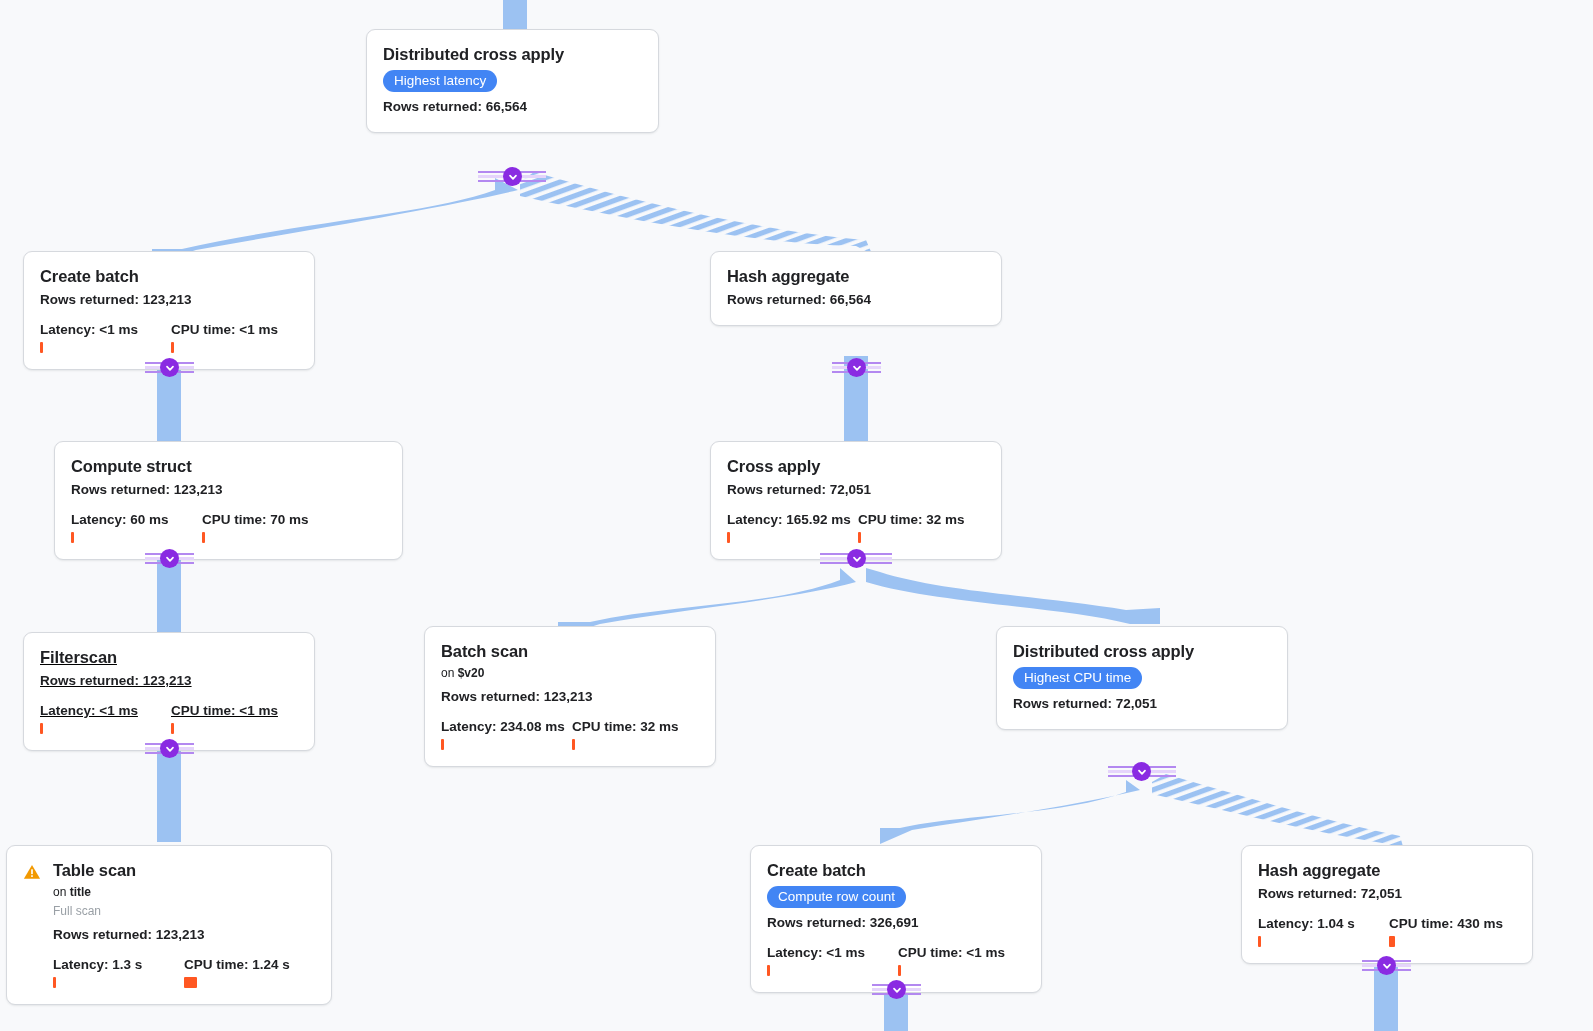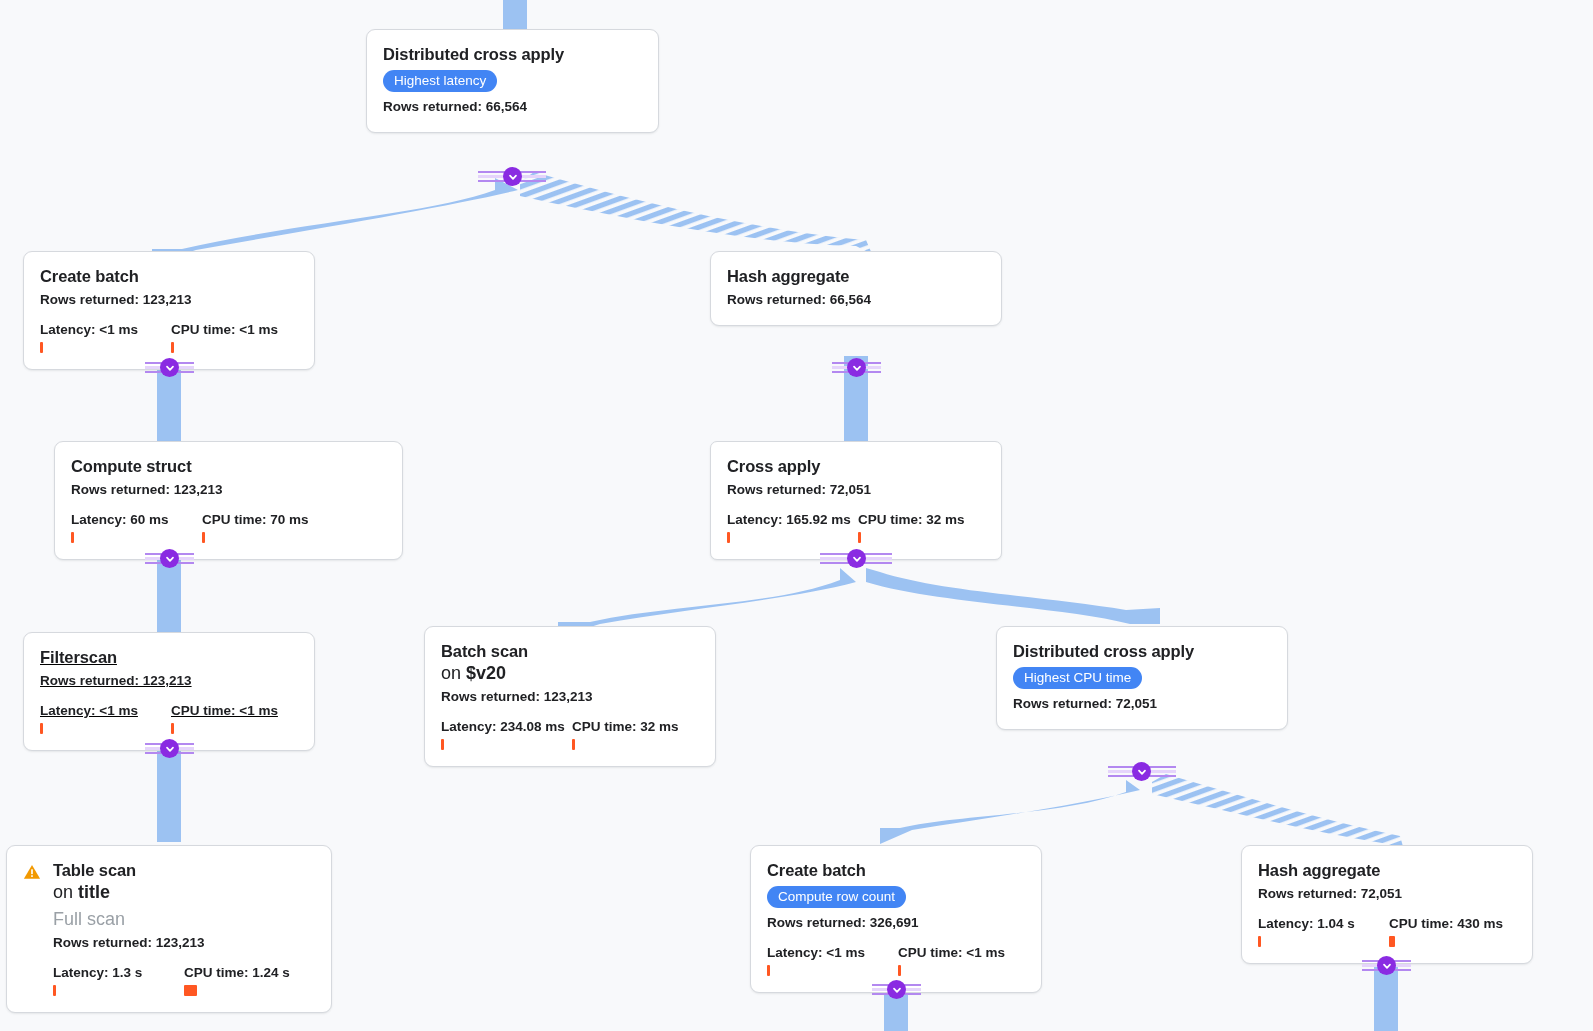--- a/index.html
+++ b/index.html
@@ -52,27 +52,27 @@
     margin-bottom: 1px;
     padding: 3px 11px 4px 11px;
     border-radius: 11px;
     background: #4285f4;
     color: #ffffff;
     font-size: 13.5px;
     line-height: 15px;
     font-weight: normal;
   }
   .subline {
-    font-size: 18px;
+    font-size: 12px;
     color: #202124;
     line-height: 19px;
     margin-top: 3px;
   }
   .subline b { font-weight: bold; }
-  .subline.muted { color: #9aa0a6; margin-top: 8px; }
+  .subline.muted { color: #9aa0a6; margin-top: 0; }
   .rows {
     font-size: 13.5px;
     font-weight: bold;
     color: #202124;
     line-height: 19px;
     margin-top: 4px;
   }
   .metrics {
     display: flex;
     margin-top: 13px;
@@ -246,21 +246,21 @@
       <i></i>
       <i class="mid"></i>
       <i></i>
     </div>
   <div class="toggle" style="left:160px; top:549px;">
     <svg width="12" height="12" viewBox="0 0 12 12">
         <path d="M3 4.6 L6 7.8 L9 4.6" stroke="#ffffff" stroke-width="1.7" fill="none" stroke-linecap="round" stroke-linejoin="round"></path>
       </svg>
   </div>
 
-  <div class="node" style="left:710px; top:441px; width:292px;border-radius:7px;">
+  <div class="node" style="left:710px; top:441px; width:292px;">
     <div class="node-inner">
       <div class="node-body">
         <div class="node-title">Cross apply</div>
         <div class="rows">Rows returned: 72,051</div>
         <div class="metrics">
           <div class="metric" style="width:131px;">
             <div class="metric-label">Latency: 165.92 ms</div>
             <div class="metric-bar" style="width:3px;"></div>
           </div>
           <div class="metric">

